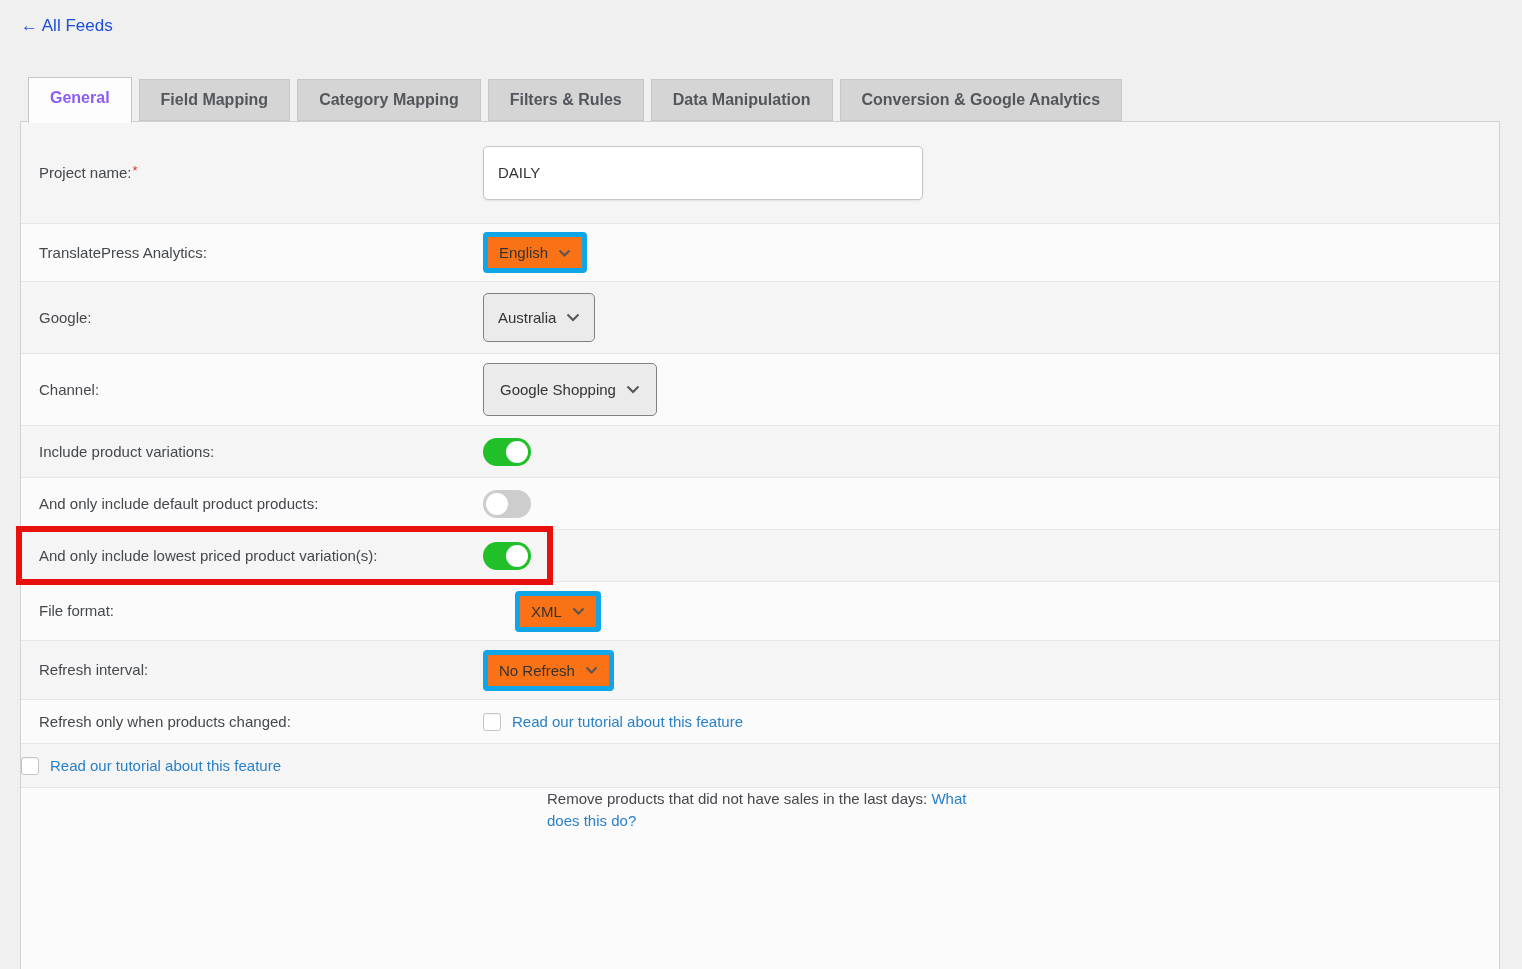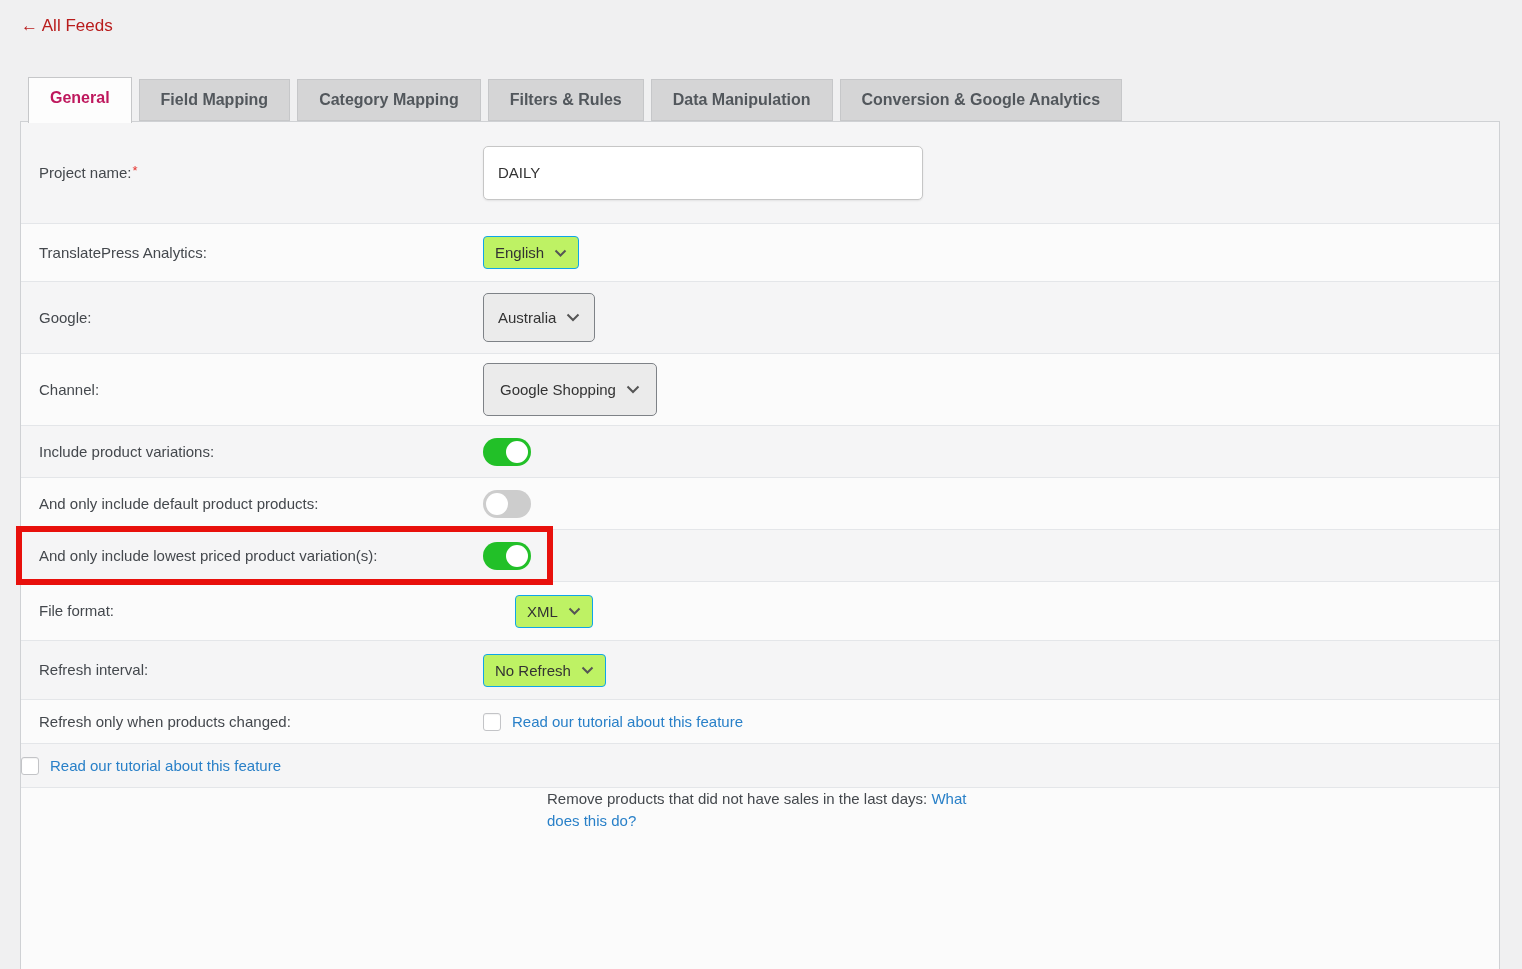--- a/index.html
+++ b/index.html
@@ -5,42 +5,42 @@
   * { box-sizing: border-box; margin: 0; padding: 0; }
   html, body {
     width: 1522px; height: 969px;
     background: #f0f0f1;
     font-family: "Liberation Sans", sans-serif;
     color: #444;
     overflow: hidden;
   }
   .back-wrap { padding: 16px 0 0 21px; }
   .back-link {
-    color: #b91c1c; text-decoration: none; font-size: 17px;
+    color: #1d4ed8; text-decoration: none; font-size: 17px;
   }
 
   
   .tabs {
     display: flex; align-items: flex-end;
     padding-left: 28px; margin-top: 41px;
     position: relative; z-index: 2;
   }
   .tab {
     font-size: 16px; font-weight: 600;
     padding: 11px 21px;
     background: #d5d5d6;
     border: 1px solid #c6c7c9;
     color: #52575c;
     margin-right: 7px;
     cursor: pointer;
     white-space: nowrap;
   }
   .tab.active {
     background: #fdfdfd;
-    color: #be185d;
+    color: #8b5cf6;
     border-bottom: none;
     padding-bottom: 16px;
     margin-bottom: -2px;
   }
 
   
   .panel {
     margin: 0 22px 0 20px;
     width: 1480px;
     background: #f8f8f8;
@@ -101,22 +101,22 @@
   }
   .suffix { margin-left: 11px; font-size: 15px; color: #44484d; }
 
   .select {
     display: inline-flex; align-items: center;
     font-size: 15px; color: #333;
     cursor: pointer; white-space: nowrap;
   }
   .select svg { margin-left: 10px; }
   .select.white {
-    background: #bef264;
-    border: 1px solid #0ea5e9;
+    background: #f97316;
+    border: 5px solid #0ea5e9;
     border-radius: 4px;
     padding: 7px 11px;
   }
   .select.gray {
     background: #ebebeb;
     border: 1px solid #7e8287;
     border-radius: 5px;
     padding: 15px 14px;
   }
   .select.gray.big { padding: 17px 16px; }

